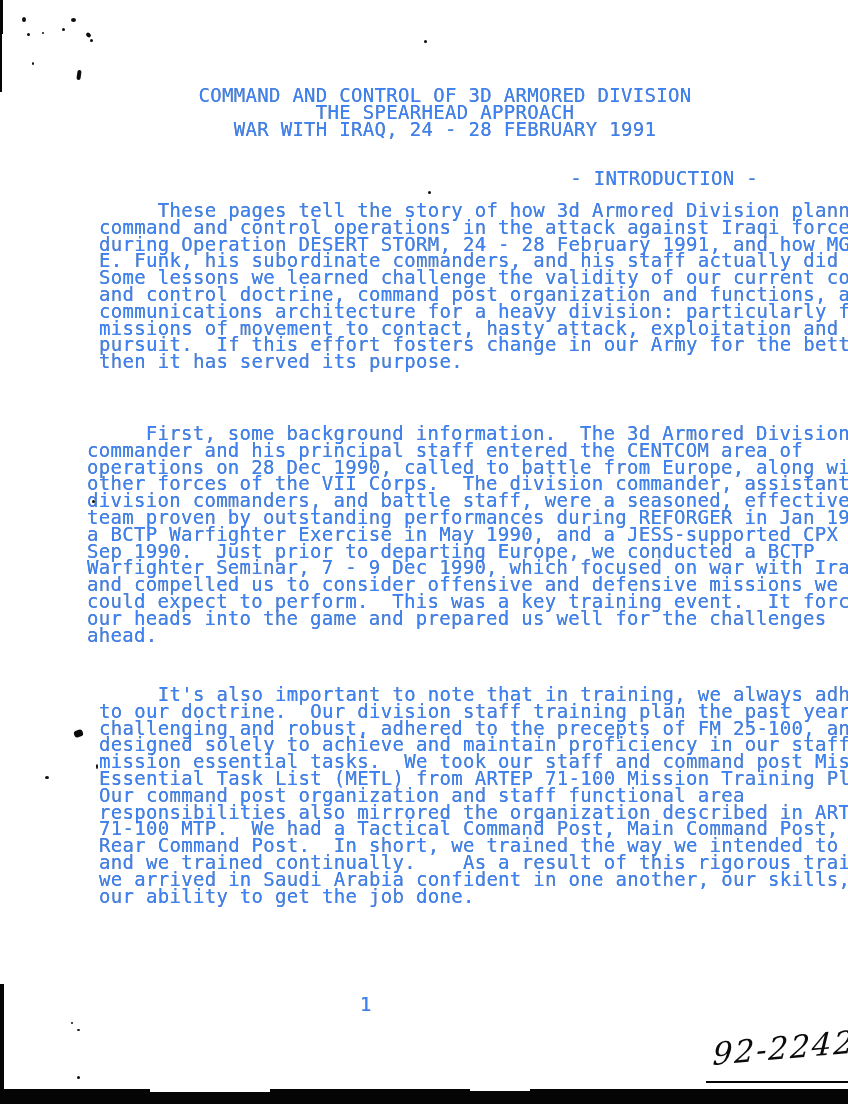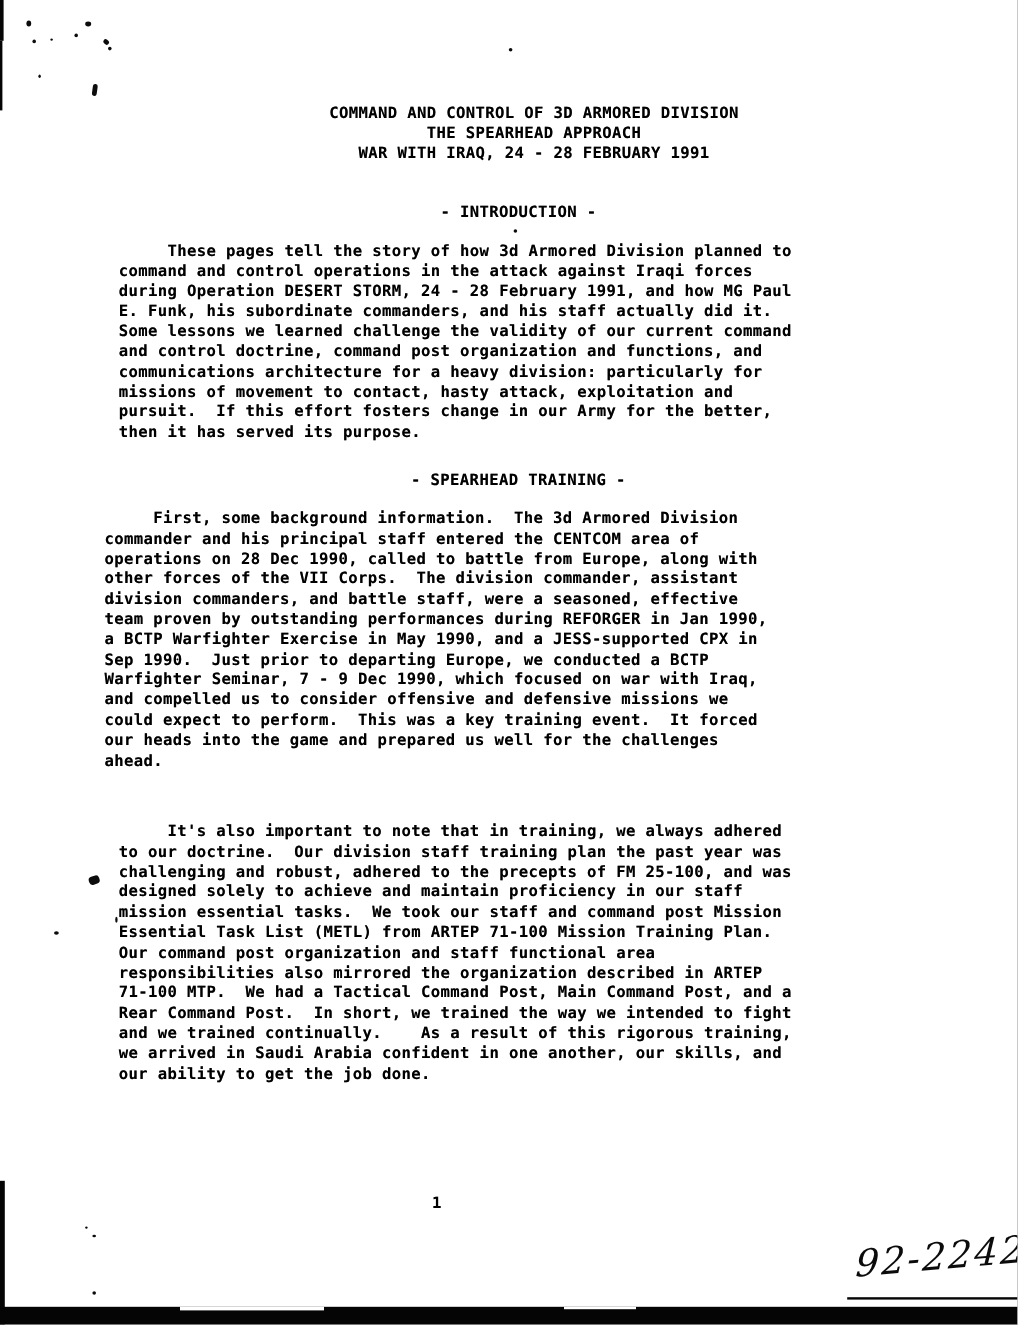--- a/index.html
+++ b/index.html
@@ -8,31 +8,31 @@
     width:848px;height:1104px;
     background:#ffffff;
     overflow:hidden;
     font-family:"DejaVu Sans Mono","Liberation Mono",monospace;
     color:#121212;
   }
   pre.mono{
     margin:0;
     position:absolute;
     font-family:"DejaVu Sans Mono","Liberation Mono",monospace;
-    font-size:13px;
-    font-weight:700;
+    font-size:19px;
+    font-weight:400;
     line-height:16.8px;
     letter-spacing:0.3px;
-    color:#000000;
+    color:#3b82f6;
     white-space:pre;
     text-shadow:0 0 0.5px rgba(20,20,20,0.55);
   }
   .centered{text-align:center;}
   .title-block{left:99px;top:87px;width:692px;font-size:14.7px;}
-  .h-intro{left:94px;top:170px;width:676px;}
+  .h-intro{left:82px;top:170px;width:676px;text-align:right;}
   .h-training{left:94px;top:393px;width:676px;}
   .h-planning{left:94px;top:895px;width:676px;}
   .p-intro{left:99px;top:202px;}
   .p-training1{left:87px;top:425px;}
   .p-training2{left:99px;top:686px;}
   .p-planning{left:99px;top:927px;}
   .page-number{left:360px;top:996px;}
   .handwriting{
     position:absolute;
     left:712px;top:1036px;
@@ -68,21 +68,20 @@
 command and control operations in the attack against Iraqi forces
 during Operation DESERT STORM, 24 - 28 February 1991, and how MG Paul
 E. Funk, his subordinate commanders, and his staff actually did it.
 Some lessons we learned challenge the validity of our current command
 and control doctrine, command post organization and functions, and
 communications architecture for a heavy division: particularly for
 missions of movement to contact, hasty attack, exploitation and
 pursuit.  If this effort fosters change in our Army for the better,
 then it has served its purpose.</pre>
 
-  <pre class="mono centered h-training">- SPEARHEAD TRAINING -</pre>
   <pre class="mono p-training1">     First, some background information.  The 3d Armored Division
 commander and his principal staff entered the CENTCOM area of
 operations on 28 Dec 1990, called to battle from Europe, along with
 other forces of the VII Corps.  The division commander, assistant
 division commanders, and battle staff, were a seasoned, effective
 team proven by outstanding performances during REFORGER in Jan 1990,
 a BCTP Warfighter Exercise in May 1990, and a JESS-supported CPX in
 Sep 1990.  Just prior to departing Europe, we conducted a BCTP
 Warfighter Seminar, 7 - 9 Dec 1990, which focused on war with Iraq,
 and compelled us to consider offensive and defensive missions we

